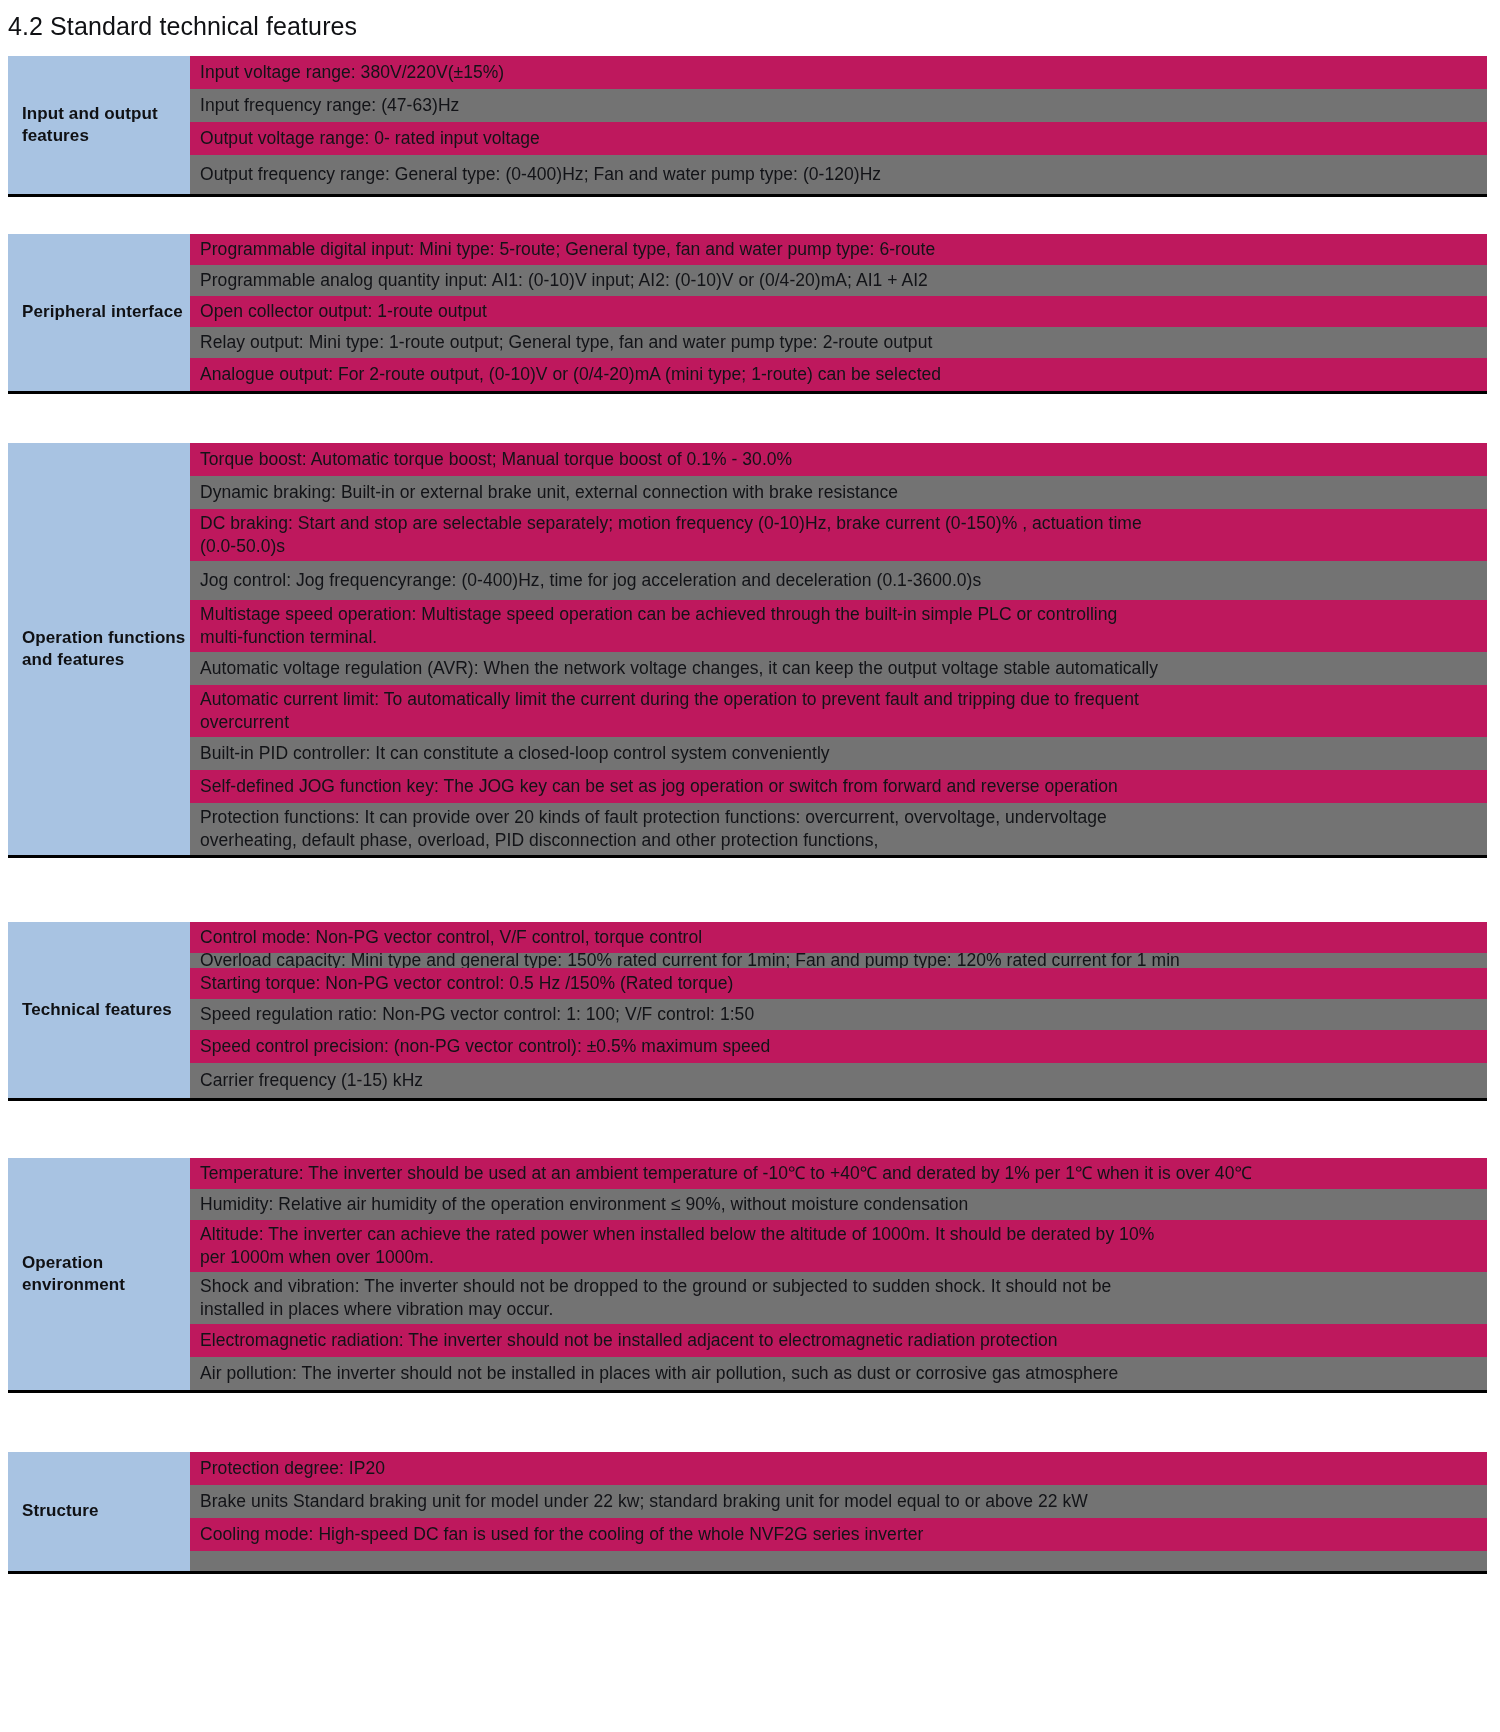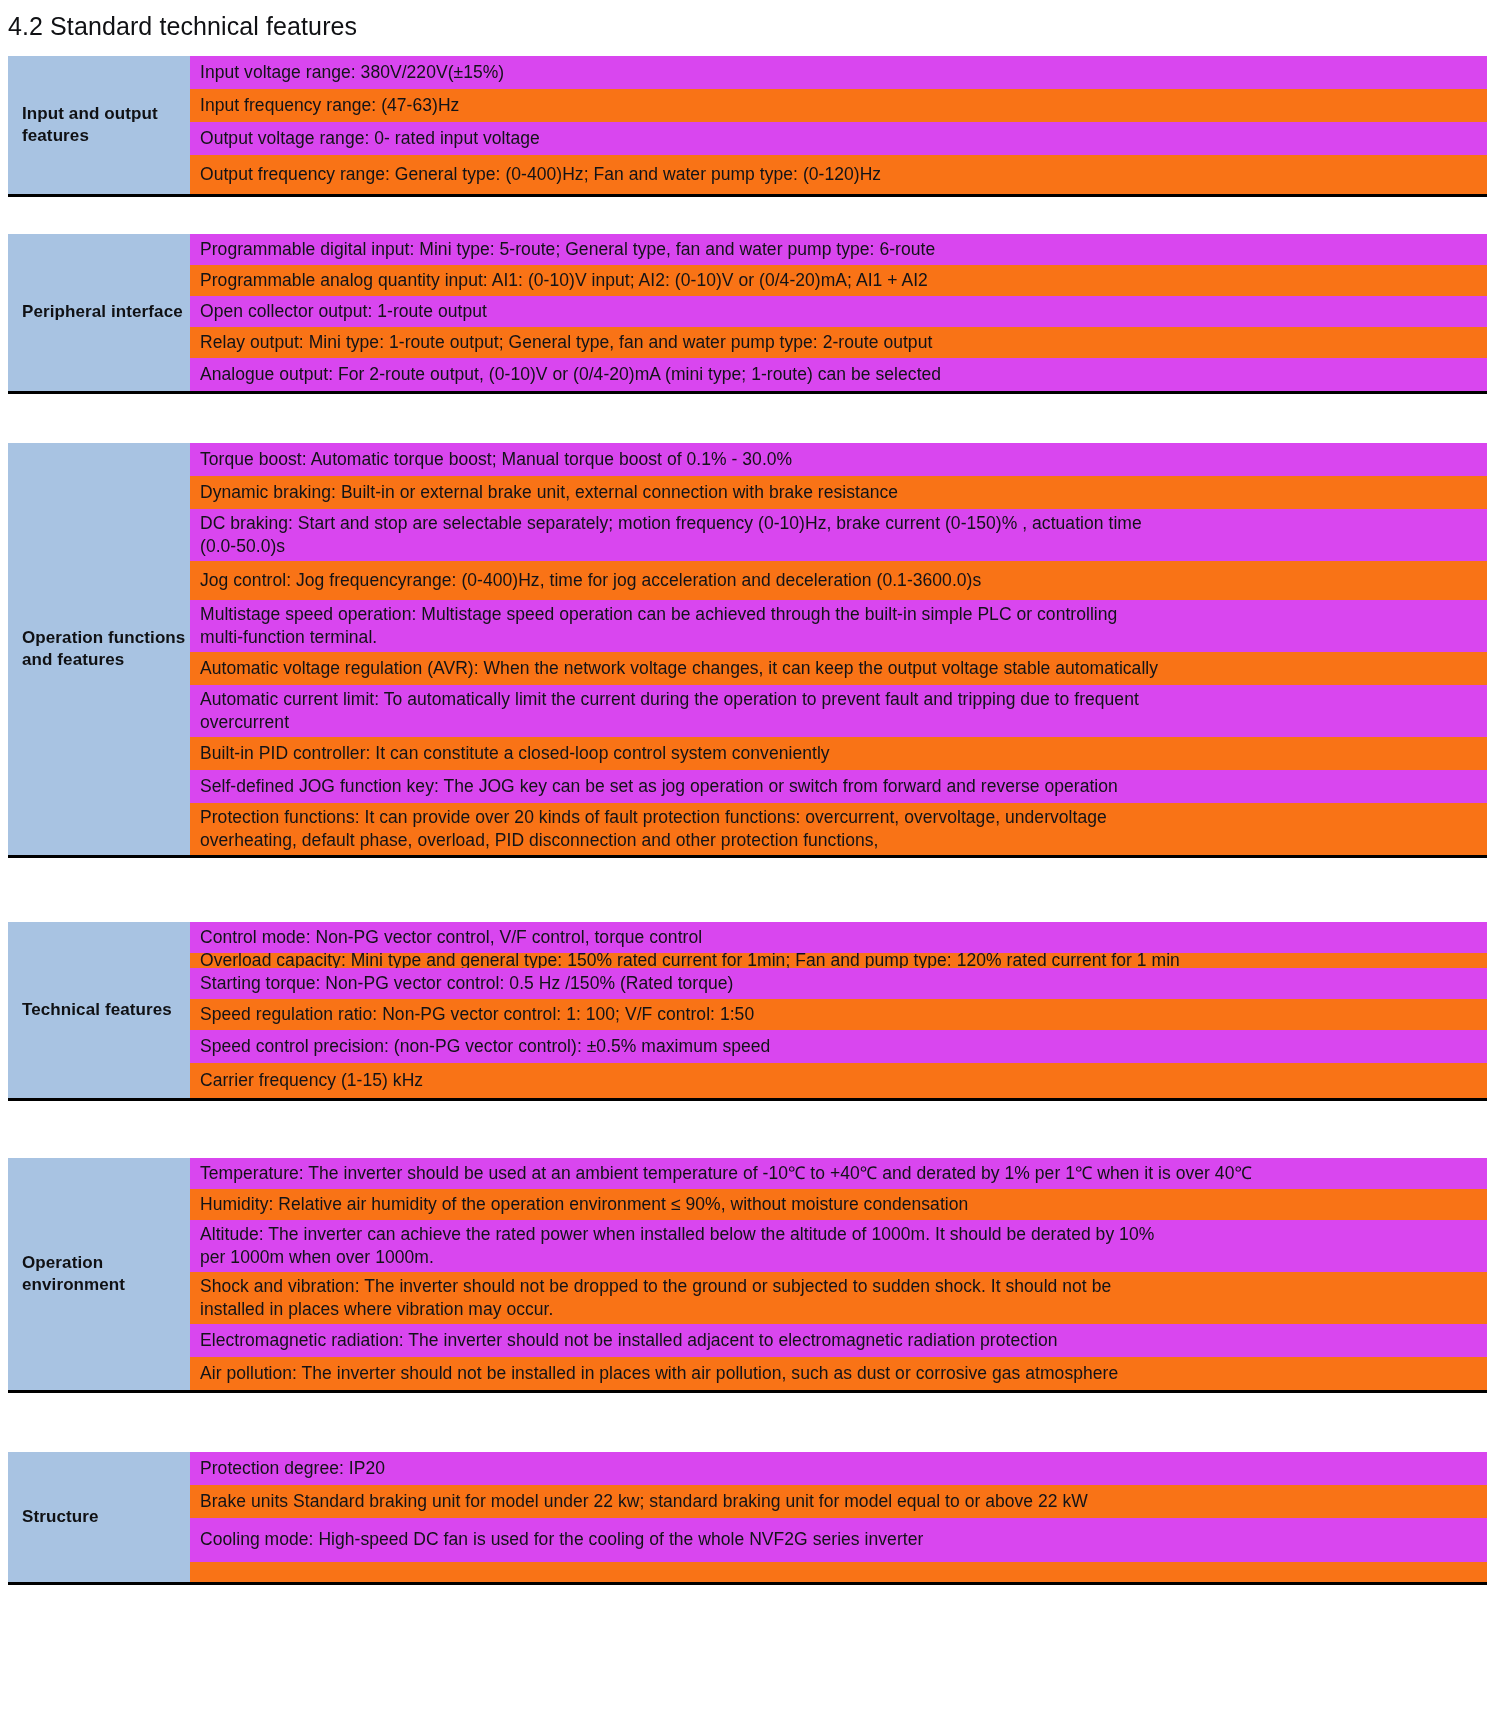--- a/index.html
+++ b/index.html
@@ -66,24 +66,24 @@
     display: flex;
     flex-direction: column;
     min-width: 0;
   }
 
   .spec-row {
     display: flex;
     align-items: center;
     box-sizing: border-box;
     padding: 0 6px 0 10px;
-    background: #f97316;
+    background: #737373;
   }
   .spec-row.shade {
-    background: #d946ef;
+    background: #be185d;
   }
 
   .row-text {
     font-size: 17.5px;
     line-height: 1.33;
     color: #121317;
     letter-spacing: 0.05px;
     white-space: pre-line;
   }
 
@@ -252,20 +252,20 @@
     <div class="label-cell">
       <span class="label-text">Structure</span>
     </div>
     <div class="rows-col">
       <div class="spec-row shade" style="height:33px">
           <span class="row-text">Protection degree: IP20</span>
         </div>
       <div class="spec-row" style="height:33px">
           <span class="row-text">Brake units Standard braking unit for model under 22 kw; standard braking unit for model equal to or above 22 kW</span>
         </div>
-      <div class="spec-row shade" style="height:44px">
+      <div class="spec-row shade" style="height:33px">
           <span class="row-text">Cooling mode: High-speed DC fan is used for the cooling of the whole NVF2G series inverter</span>
         </div>
       <div class="spec-row" style="height:20px"></div>
     </div>
   </div>
 
 </div>
 
 </body></html>

